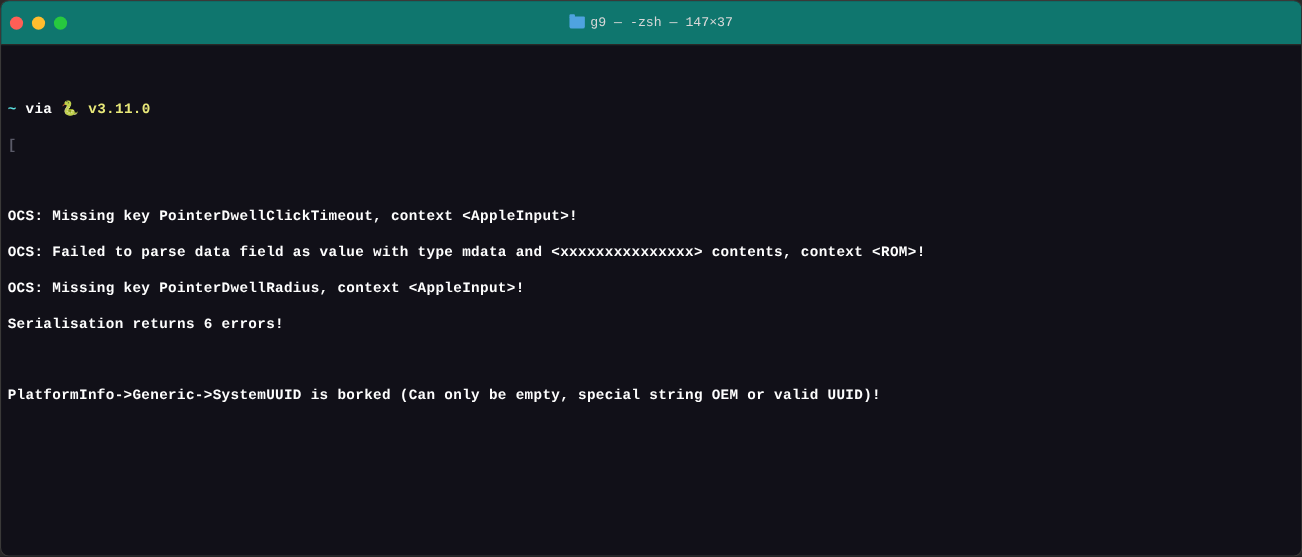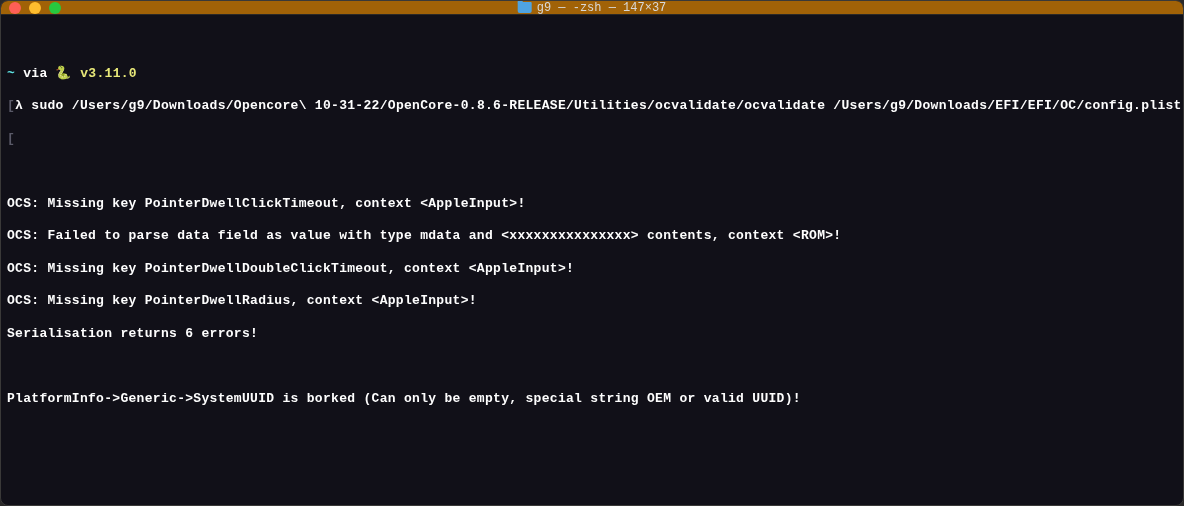--- a/index.html
+++ b/index.html
@@ -17,22 +17,22 @@
     }
     .window {
       width: 100%;
       height: 100%;
       background: #111018;
       border-radius: 8px;
       overflow: hidden;
       border: 1px solid #3a3938;
     }
     .titlebar {
-      height: 14px;
-      background: #a16207;
+      height: 40px;
+      background: #0f766e;
       display: flex;
       align-items: center;
       padding: 0 8px;
       position: relative;
       border-bottom: 1px solid #2a2826;
     }
     .traffic-lights {
       display: flex;
       gap: 8px;
       align-items: center;
@@ -104,26 +104,24 @@
       <div class="light green"></div>
     </div>
     <div class="titlebar-title">
       <span class="folder-icon"></span>
       <span>g9 — -zsh — 147×37</span>
     </div>
   </div>
   <div class="terminal-body">
 <div class="line"> </div>
 <div class="line"><span class="cyan">~</span><span class="white"> via </span><span class="snake">🐍</span><span class="yellow"> v3.11.0</span></div>
-<div class="line"><span class="bracket-dim">[</span><span class="white">λ</span><span class="white"> sudo /Users/g9/Downloads/Opencore\ 10-31-22/OpenCore-0.8.6-RELEASE/Utilities/ocvalidate/ocvalidate /Users/g9/Downloads/EFI/EFI/OC/config.plist</span></div>
 <div class="line"><span class="bracket-dim">[</span></div>
 <div class="line"> </div>
 <div class="line"><span class="white">OCS: Missing key PointerDwellClickTimeout, context &lt;AppleInput&gt;!</span></div>
 <div class="line"><span class="white">OCS: Failed to parse data field as value with type mdata and &lt;xxxxxxxxxxxxxxx&gt; contents, context &lt;ROM&gt;!</span></div>
-<div class="line"><span class="white">OCS: Missing key PointerDwellDoubleClickTimeout, context &lt;AppleInput&gt;!</span></div>
 <div class="line"><span class="white">OCS: Missing key PointerDwellRadius, context &lt;AppleInput&gt;!</span></div>
 <div class="line"><span class="white">Serialisation returns 6 errors!</span></div>
 <div class="line"> </div>
 <div class="line"><span class="white">PlatformInfo-&gt;Generic-&gt;SystemUUID is borked (Can only be empty, special string OEM or valid UUID)!</span></div>
 
 
 
 
 
 

